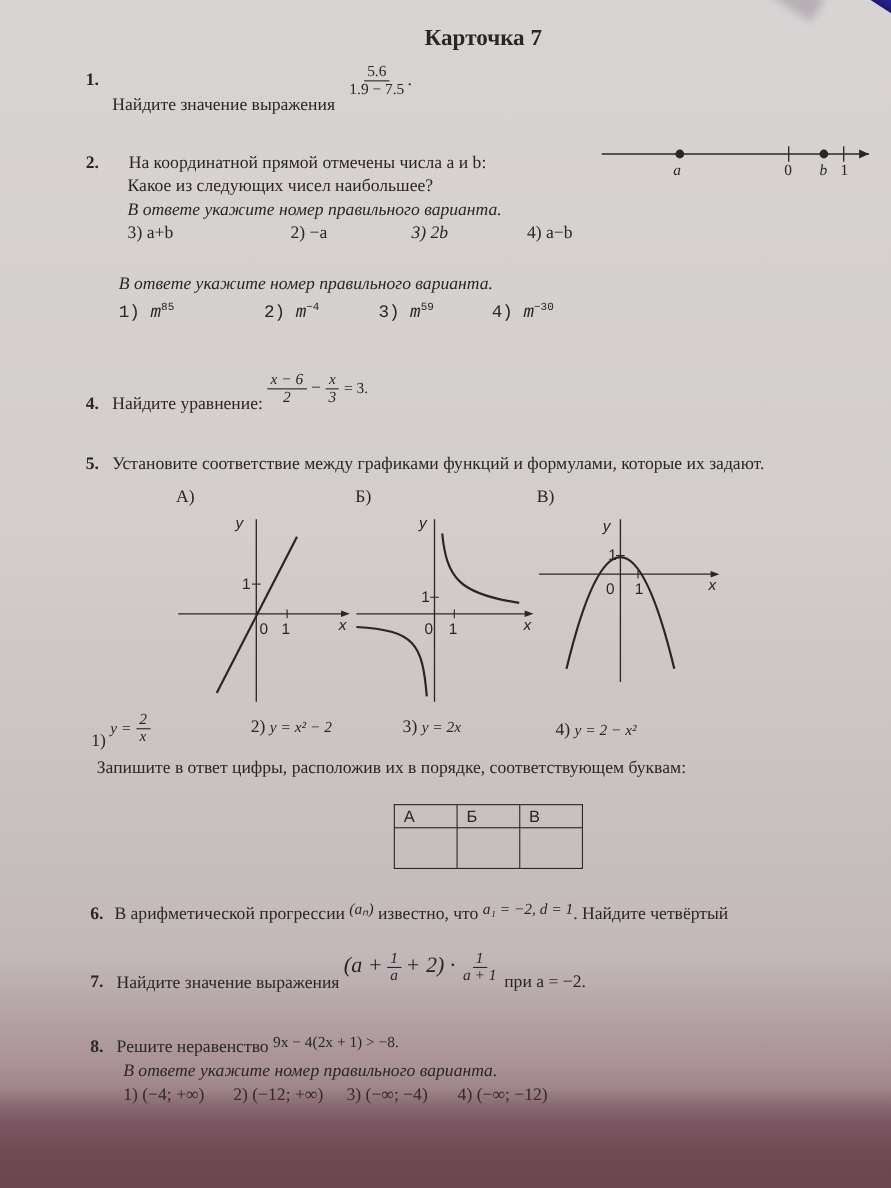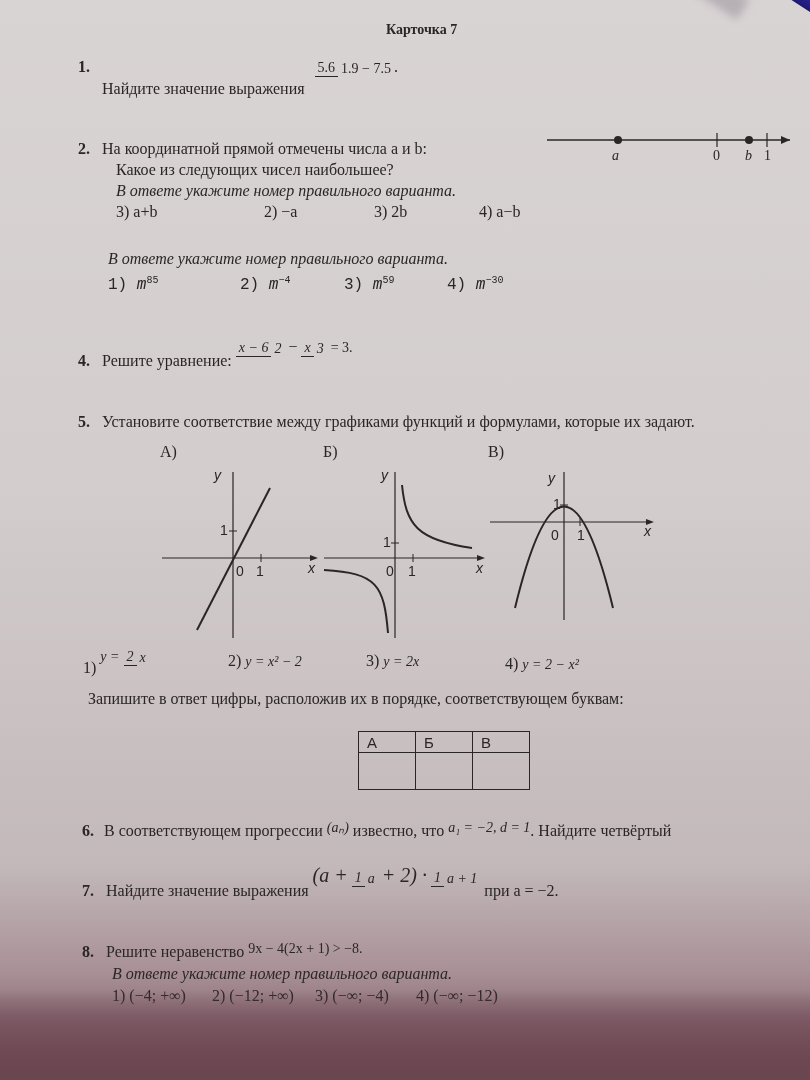--- a/index.html
+++ b/index.html
@@ -18,26 +18,26 @@
     position:absolute; right:-60px; top:20px; width:170px; height:26px;
     background: linear-gradient(180deg,#3f3aa8 0%, #2b2493 60%, #1d1870 100%);
     transform: rotate(33deg); transform-origin: right top; border-radius:6px;
   }
   .pen-shadow {
     position:absolute; right:60px; top:0px; width:150px; height:24px;
     background: rgba(80,70,90,.25);
     transform: rotate(33deg); transform-origin: right top; filter: blur(4px);
   }
   .abs { position:absolute; white-space:nowrap; }
-  .title { font-weight:bold; font-size:14px; }
+  .title { font-weight:bold; font-size:21px; }
   .num { font-weight:bold; font-size:16px; }
   .txt { font-size:16px; }
   .it { font-style:italic; }
   .sm { font-size:14px; }
-  .frac { display:inline-flex; flex-direction:row; align-items:center; vertical-align:middle; font-size:14px; line-height:1.1;text-align:right; }
+  .frac { display:inline-flex; flex-direction:column; align-items:center; vertical-align:middle; font-size:14px; line-height:1.1;text-align:right; }
   .frac .n { border-bottom:1px solid #2a2626; padding:0 3px; }
   .frac .d { padding:0 3px; }
   sup { font-size:10px; }
   table.ans { border-collapse:collapse; }
   table.ans td { border:1.5px solid #2a2626; width:48px; font-family:"Liberation Sans", sans-serif; font-size:15px; padding:0 0 0 8px; }
   table.ans tr.h td { height:20px; }
   table.ans tr.b td { height:36px; }
   .graphlbl { font-family:"Liberation Sans", sans-serif; font-size:14px; }
 </style>
 </head>
@@ -54,27 +54,27 @@
     <span class="num">1.</span>
     <span class="txt" style="margin-left:8px; vertical-align:-22px;">Найдите значение выражения</span>
     <span class="frac" style="margin-left:6px;">
       <span class="n">5.6</span>
       <span class="d">1.9 − 7.5</span>
     </span><span>.</span>
   </div>
 
   <div class="abs" style="left:78px; top:138px; line-height:21px;">
     <div><span class="num">2.</span>
-      <span class="txt" style="margin-left:8px;">На координатной прямой отмечены числа a и b:</span></div>
+      <span class="txt" style="margin-left:23px;">На координатной прямой отмечены числа a и b:</span></div>
     <div class="txt" style="margin-left:38px;">Какое из следующих чисел наибольшее?</div>
     <div class="txt it" style="margin-left:38px;">В ответе укажите номер правильного варианта.</div>
     <div class="txt" style="margin-left:38px; display:flex; gap:0;">
       <span style="width:100px;">3) a+b</span>
       <span style="width:110px;margin-left:48px;">2) −a</span>
-      <span style="width:105px;">3) 2b</span>
+      <span style="width:105px;font-style:italic;">3) 2b</span>
       <span>4) a−b</span>
     </div>
   </div>
   <svg class="abs" style="left:545px; top:128px;" width="250" height="40">
     <line x1="2" y1="12" x2="245" y2="12" stroke="#2a2626" stroke-width="1.5"></line>
     <polygon points="245,12 236,8 236,16" fill="#2a2626"></polygon>
     <circle cx="73" cy="12" r="4" fill="#2a2626"></circle>
     <line x1="172" y1="5" x2="172" y2="19" stroke="#2a2626" stroke-width="1.2"></line>
     <circle cx="204" cy="12" r="4" fill="#2a2626"></circle>
     <line x1="222" y1="5" x2="222" y2="19" stroke="#2a2626" stroke-width="1.2"></line>
@@ -89,21 +89,21 @@
     <div class="txt" style="margin-left:30px; display:flex;font-family:Liberation Mono, monospace;">
       <span style="width:132px;"><span>1)</span> <i>m</i><sup>85</sup></span>
       <span style="width:104px;"><span>2)</span> <i>m</i><sup>−4</sup></span>
       <span style="width:103px;"><span>3)</span> <i>m</i><sup>59</sup></span>
       <span><span>4)</span> <i>m</i><sup>−30</sup></span>
     </div>
   </div>
 
   <div class="abs" style="left:78px; top:338px;">
     <span class="num" style="vertical-align:-14px;">4.</span>
-    <span class="txt" style="margin-left:8px; vertical-align:-14px;">Решите уравнение:</span>
+    <span class="txt" style="margin-left:8px; vertical-align:-14px;">Найдите уравнение:</span>
     <span class="frac it">
         <span class="n">x − 6</span>
         <span class="d">2</span>
       </span>
     <span>−</span>
     <span class="frac it">
         <span class="n">x</span>
         <span class="d">3</span>
       </span>
     <span class="sm">= 3.</span>
@@ -191,21 +191,21 @@
       <td></td>
       <td></td>
       <td></td>
     </tr>
   </tbody>
     </table>
 
   <div class="abs" style="left:82px; top:815px; line-height:26px;">
     <div>
       <span class="num">6.</span>
-      <span class="txt" style="margin-left:6px;">В соответствующем прогрессии</span>
+      <span class="txt" style="margin-left:6px;">В арифметической прогрессии</span>
       <span class="it sm" style="vertical-align:4px;">(aₙ)</span>
       <span class="txt">известно, что</span>
       <span class="it sm" style="vertical-align:4px;">a₁ = −2, d = 1</span><span class="txt">. Найдите четвёртый</span>
     </div>
   </div>
 
   <div class="abs" style="left:82px; top:864px;">
     <span class="num" style="vertical-align:-14px;">7.</span>
     <span class="txt" style="margin-left:8px; vertical-align:-14px;">Найдите значение выражения</span>
     <span class="it sm" style="font-size:20px;">(a +</span>

